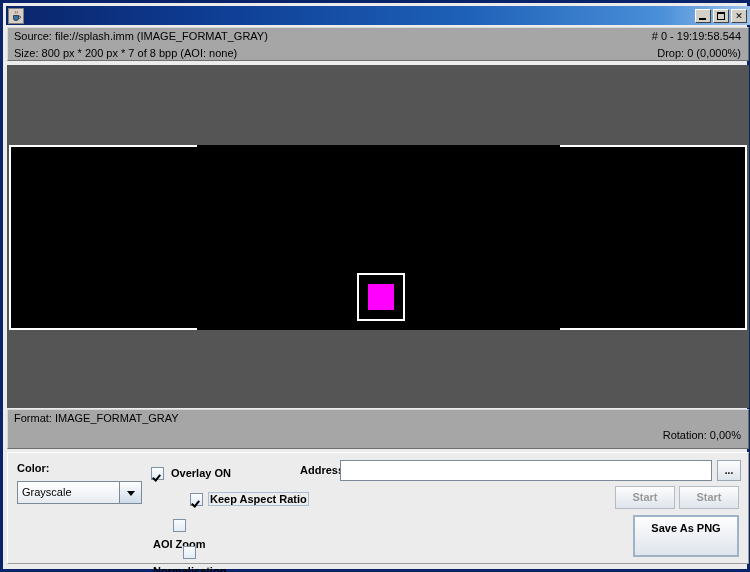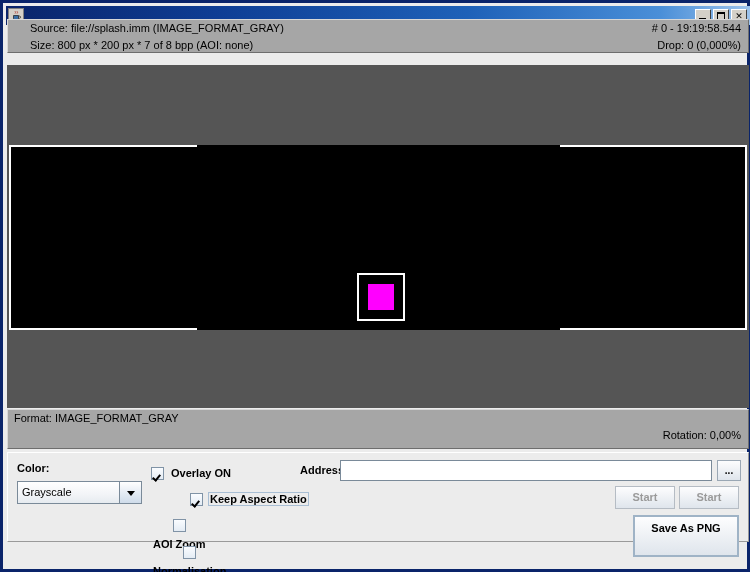--- a/index.html
+++ b/index.html
@@ -107,21 +107,21 @@
     width: 742px;
     background: #a6a6a6;
     border-top: 1px solid #d8d8d8;
     border-left: 1px solid #d8d8d8;
     border-right: 1px solid #6e6e6e;
     border-bottom: 1px solid #6e6e6e;
     box-sizing: border-box;
     font-size: 11px;
     color: #000;
   }
-  .info-top { top: 16px; height: 34px; padding-left: 16px; }
+  .info-top { top: 24px; height: 34px; }
   .info-bottom { top: 406px; height: 40px; }
 
   .info-row {
     position: relative;
     height: 17px;
     line-height: 17px;
     padding: 0 5px;
     white-space: nowrap;
   }
   .info-row .left { position: absolute; left: 6px; top: 0; }
@@ -165,21 +165,21 @@
     position: absolute;
     left: 359px; top: 139px;
     width: 26px; height: 26px;
     background: #ff00ff;
   }
 
   
   .control-panel {
     position: absolute;
     left: 4px; top: 449px;
-    width: 742px; height: 90px;
+    width: 742px; height: 112px;
     background: #ececec;
     border-top: 1px solid #ffffff;
     border-left: 1px solid #ffffff;
     border-right: 1px solid #9a9a9a;
     border-bottom: 1px solid #9a9a9a;
     box-sizing: border-box;
   }
 
   .lbl {
     position: absolute;

